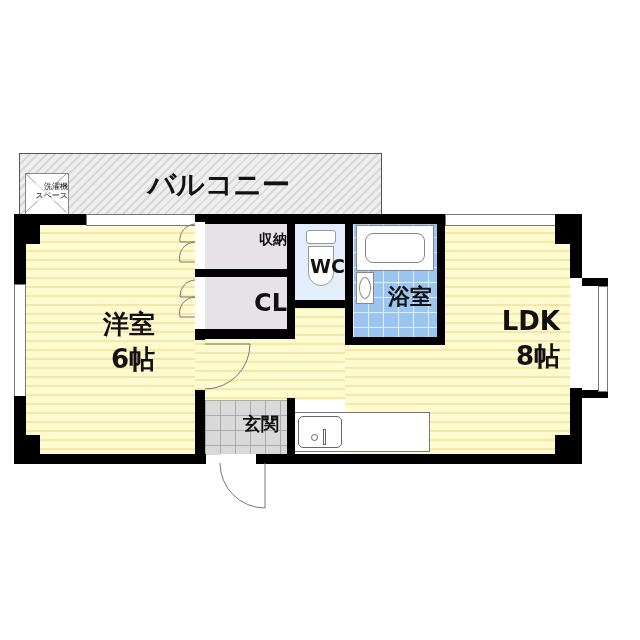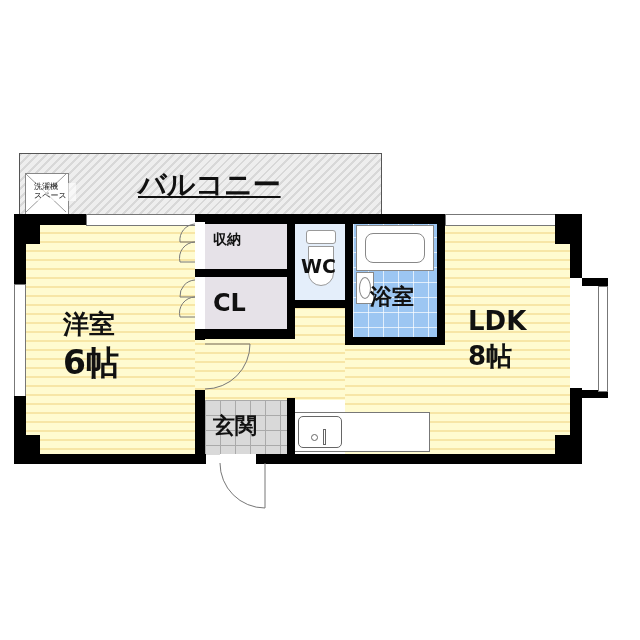--- a/index.html
+++ b/index.html
@@ -15,37 +15,37 @@
   .storage{position:absolute;background:#e6e2e8;}
   .wc{position:absolute;background:#e4eefa;}
   .bath{position:absolute;
     background-color:#9cc6f2;
     background-image:linear-gradient(90deg,rgba(255,255,255,.7) 1px,transparent 1px),linear-gradient(180deg,rgba(255,255,255,.7) 1px,transparent 1px);
     background-size:15px 15px;}
   .genkan{position:absolute;
     background-color:#d9d9d9;
     background-image:linear-gradient(90deg,#aaa 1px,transparent 1px),linear-gradient(180deg,#aaa 1px,transparent 1px);
     background-size:15px 15px;}
-  .label{position:absolute;color:#111;font-weight:bold;text-align:left;line-height:1.1;white-space:pre-line;padding-left:8px;}
+  .label{position:absolute;color:#111;font-weight:bold;text-align:right;line-height:1.1;white-space:pre-line;}
   .window{position:absolute;background:#fff;border:1px solid #777;}
   .washer{position:absolute;background:#fff;border:1px solid #888;}
 </style>
 </head>
 <body>
 
 <div class="balcony" style="left:19px;top:153px;width:361px;height:62px;"></div>
 <div class="washer" style="left:25px;top:173px;width:42px;height:40px;">
   <svg width="40" height="38" style="position:absolute;left:0;top:0">
     <line x1="0" y1="0" x2="40" y2="38" stroke="#999" stroke-width="1"></line>
     <line x1="40" y1="0" x2="0" y2="38" stroke="#999" stroke-width="1"></line>
   </svg>
   <div class="label" style="left:0;top:9px;width:42px;font-size:8px;font-weight:normal;background:rgba(255,255,255,.6);">洗濯機
 スペース</div>
 </div>
-<div class="label" style="left:130px;top:170px;width:160px;font-size:28px;text-decoration:underline;">バルコニー</div>
+<div class="label" style="left:130px;top:170px;width:160px;font-size:28px;">バルコニー</div>
 
 <div class="floor" style="left:25px;top:225px;width:170px;height:230px;"></div>
 <div class="floor" style="left:195px;top:300px;width:160px;height:100px;"></div>
 <div class="floor" style="left:345px;top:225px;width:225px;height:230px;"></div>
 
 <div class="storage" style="left:205px;top:222px;width:82px;height:47px;"></div>
 <div class="storage" style="left:205px;top:277px;width:82px;height:52px;"></div>
 
 <div class="wc" style="left:293px;top:222px;width:52px;height:78px;"></div>
 
@@ -112,20 +112,20 @@
   <path d="M25 75 A16 16 0 0 0 10 95 L25 95" fill="none" stroke="#777"></path>
 </svg>
 <svg class="abs" style="left:205px;top:343px;" width="50" height="50">
   <path d="M0 1 L45 1 A45 45 0 0 1 0 46" fill="none" stroke="#777"></path>
 </svg>
 <svg class="abs" style="left:215px;top:462px;" width="55" height="50">
   <path d="M5 1 A45 45 0 0 0 50 46 L50 1" fill="none" stroke="#777"></path>
 </svg>
 
 <div class="label" style="left:55px;top:310px;width:100px;font-size:26px;">洋室</div>
-<div class="label" style="left:55px;top:345px;width:100px;font-size:33px;">6帖</div>
+<div class="label" style="left:55px;top:345px;width:100px;font-size:26px;">6帖</div>
 <div class="label" style="left:205px;top:232px;width:82px;font-size:14px;">収納</div>
 <div class="label" style="left:205px;top:290px;width:82px;font-size:24px;">CL</div>
 <div class="label" style="left:293px;top:256px;width:52px;font-size:19px;">WC</div>
 <div class="label" style="left:362px;top:285px;width:70px;font-size:22px;">浴室</div>
 <div class="label" style="left:460px;top:307px;width:100px;font-size:26px;">LDK</div>
 <div class="label" style="left:460px;top:342px;width:100px;font-size:26px;">8帖</div>
-<div class="label" style="left:205px;top:414px;width:82px;font-size:22px;">玄関</div>
+<div class="label" style="left:205px;top:414px;width:74px;font-size:18px;">玄関</div>
 
 </body></html>

